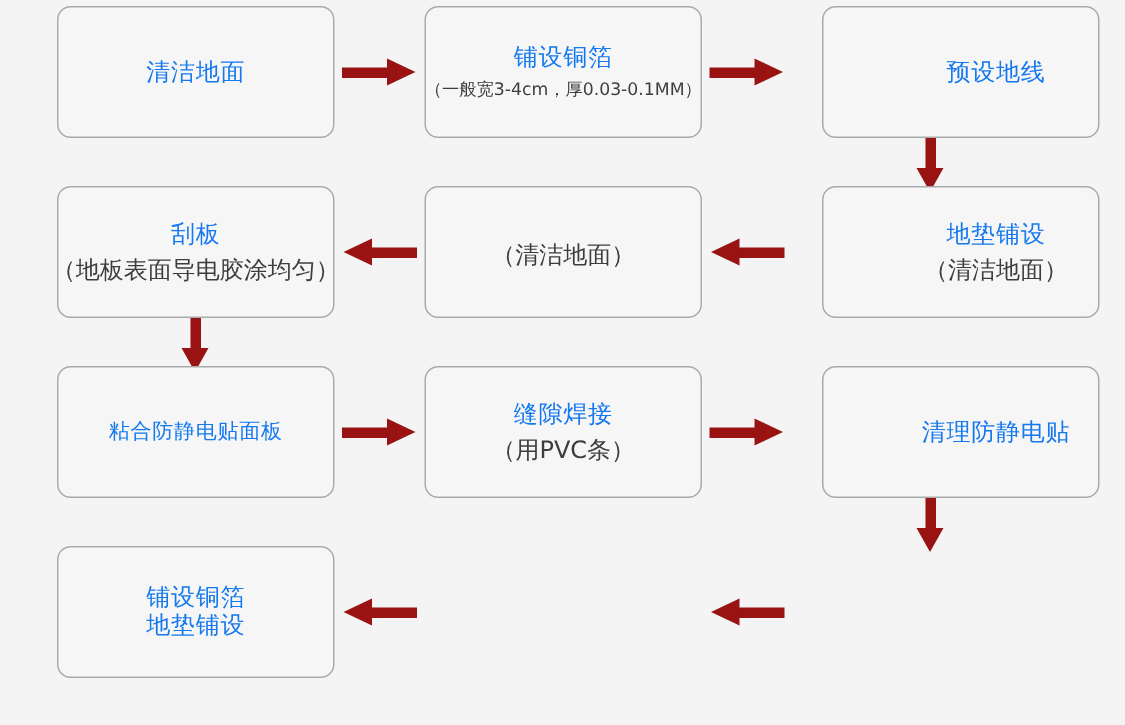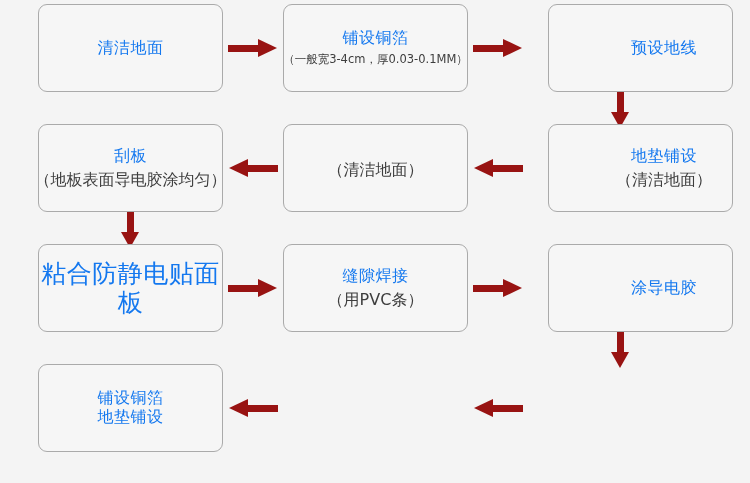--- a/index.html
+++ b/index.html
@@ -35,21 +35,21 @@
     text-align: center;
     line-height: 1.18;
   }
   .node .title {
     color: #1478ef;
     font-size: 16px;
     letter-spacing: 0.5px;
     white-space: pre-line;
   }
   .node.small .title {
-    font-size: 25px;
+    font-size: 14px;
   }
   .node .sub {
     color: #3d3d3d;
     font-size: 16px;
     margin-top: 5px;
     letter-spacing: 0px;
     white-space: nowrap;
   }
   .node .sub.tight {
     font-size: 11.5px;
@@ -200,21 +200,21 @@
     <div class="title">缝隙焊接</div>
     <div class="sub">（用PVC条）</div>
   </div>
 
   <div class="arrow right a-r6">
     <span class="shaft"></span>
     <span class="head"></span>
   </div>
 
   <div class="node c3 r3">
-    <div class="title">涂导电胶</div>
+    <div class="title">清理防静电贴</div>
   </div>
 
   <div class="arrow down a-d3">
     <span class="shaft"></span>
     <span class="head"></span>
   </div>
 
   <div class="node c1 r4">
     <div class="title">铺设铜箔
 地垫铺设</div>

